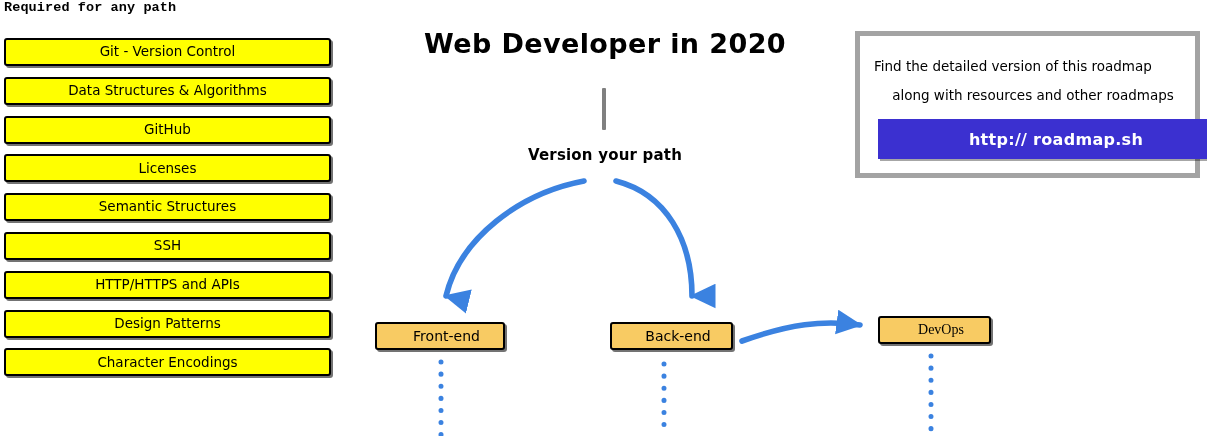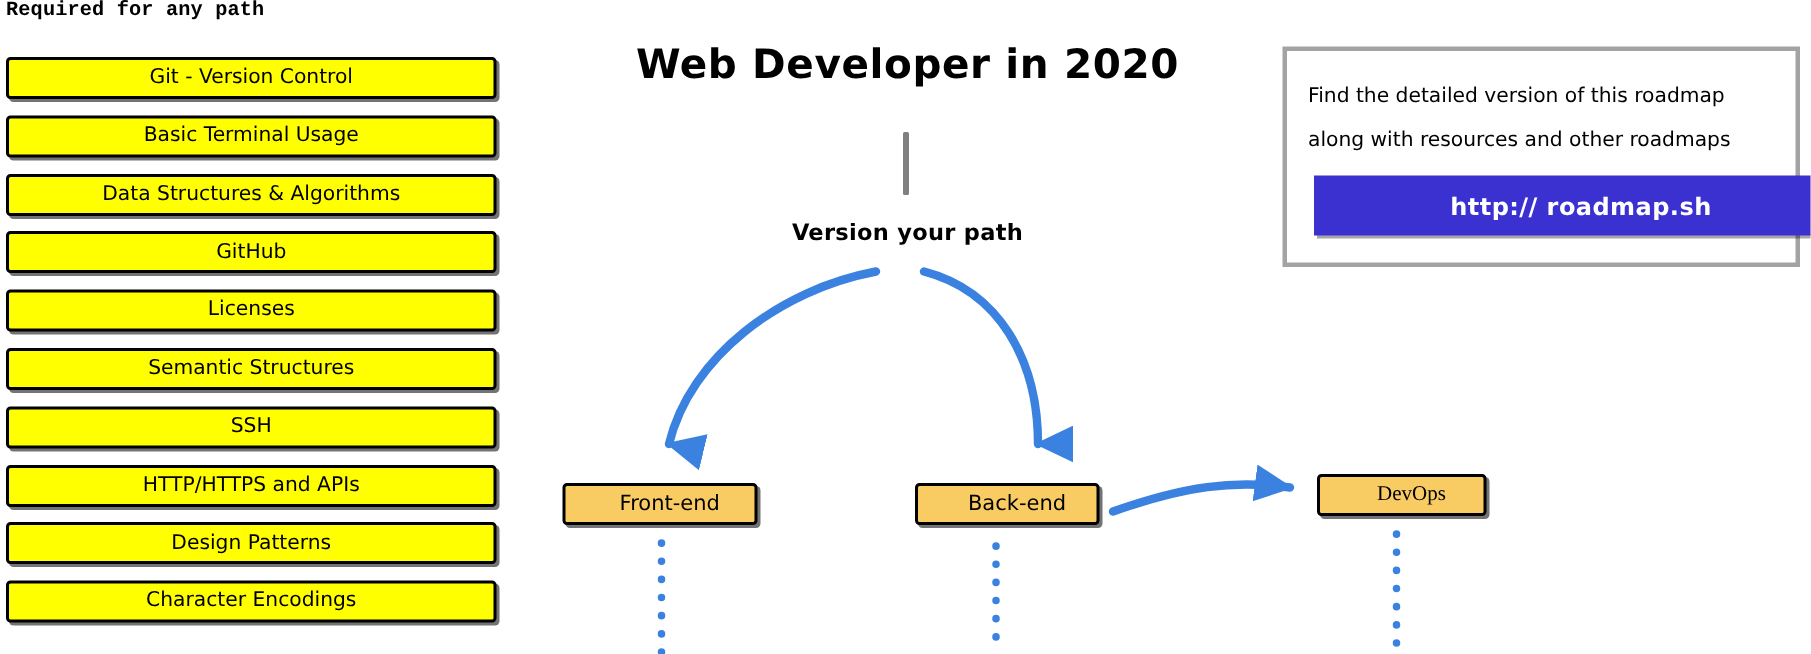--- a/index.html
+++ b/index.html
@@ -129,34 +129,34 @@
   #node-backend  { left: 610px; top: 322px; width: 123px; }
   #node-devops   { left: 878px; top: 316px; width: 113px; font-family: Liberation Serif, serif; }
 
   
   #info-box {
     position: absolute;
     left: 855px;
     top: 31px;
     width: 345px;
     height: 147px;
-    border: 3px solid #a3a3a3;
+    border: 5px solid #a3a3a3;
     background: #ffffff;
     box-sizing: border-box;
   }
   .info-line {
     position: absolute;
     left: 14px;
     width: 318px;
     font-size: 13.5px;
     color: #000000;
     white-space: nowrap;
   }
   #info-line-1 { top: 22px; }
-  #info-line-2 { top: 51px; }
+  #info-line-2 { top: 51px; text-align: center; }
   #info-button {
     position: absolute;
     left: 18px;
     top: 83px;
     width: 356px;
     height: 40px;
     background: #3B30D0;
     display: flex;
     align-items: center;
     justify-content: center;
@@ -174,23 +174,20 @@
 <body>
 
 <div id="required-section">
   <div id="required-heading">Required for any path</div>
 
   <div id="required-list">
     <div class="req-item">
       <span class="req-item-label">Git - Version Control</span>
     </div>
     <div class="req-item">
-      <span class="req-item-label">Basic Terminal Usage</span>
-    </div>
-    <div class="req-item">
       <span class="req-item-label">Data Structures &amp; Algorithms</span>
     </div>
     <div class="req-item">
       <span class="req-item-label">GitHub</span>
     </div>
     <div class="req-item">
       <span class="req-item-label">Licenses</span>
     </div>
     <div class="req-item">
       <span class="req-item-label">Semantic Structures</span>

